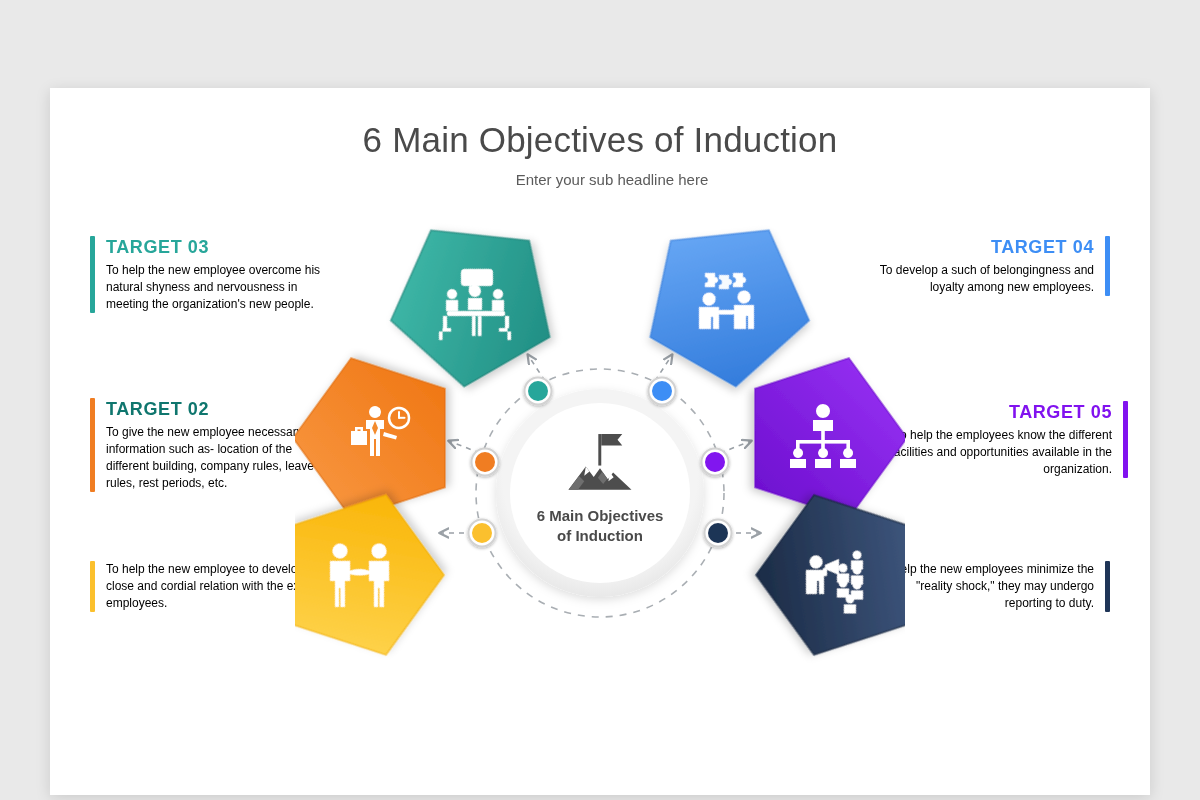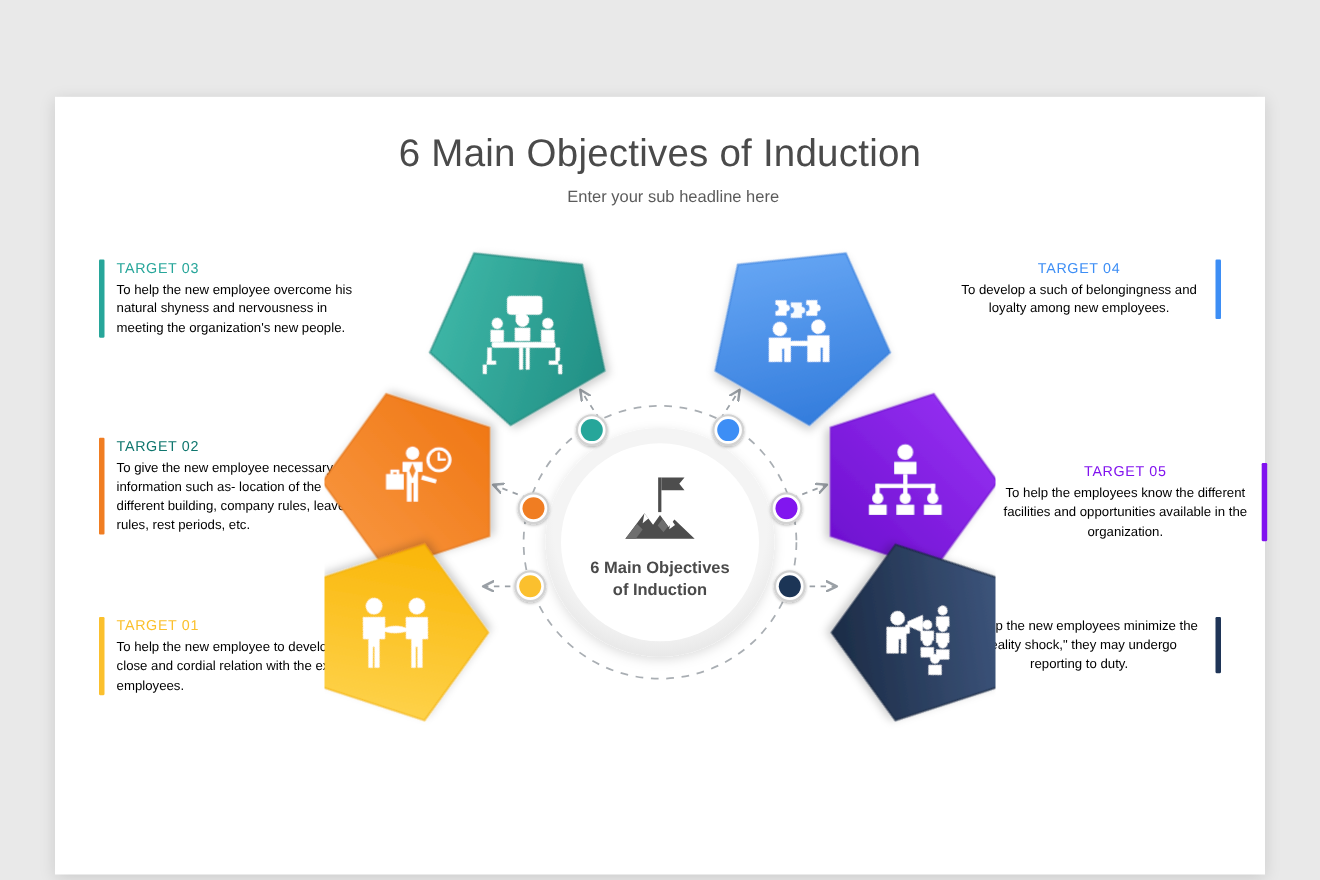--- a/index.html
+++ b/index.html
@@ -31,24 +31,24 @@
     font-size:15px; font-weight:400; color:#5b5b5b;
   }
 
   
   .block { position:absolute; width:242px; }
   .block .bar {
     position:absolute; top:0; width:5px; height:100%; border-radius:1px;
   }
   .block.left { padding-left:16px; text-align:left; }
   .block.left .bar { left:0; }
-  .block.right { padding-right:16px; text-align:center; }
+  .block.right { padding-right:16px; text-align:right; }
   .block.right .bar { right:0; }
   .block .tg {
-    font-size:13px; font-weight:normal; letter-spacing:.6px;
+    font-size:18px; font-weight:bold; letter-spacing:.6px;
     margin-bottom:3px; line-height:1.25;
   }
   .block .desc {
     font-size:12px; color:#000000; line-height:1.43;
   }
 
   
   #stage {
     position:absolute; left:245px; top:115px;
     width:610px; height:470px;
@@ -73,31 +73,30 @@
   </div>
 
   <div class="block left" style="left:40px; top:310px;">
     <div class="bar" style="background:#f07d22"></div>
     <div class="tg" style="color:#0f766e">TARGET 02</div>
     <div class="desc">To give the new employee necessary information such as- location of the different building, company rules, leave rules, rest periods, etc.</div>
   </div>
 
   <div class="block left" style="left:40px; top:473px;">
     <div class="bar" style="background:#fbc02d"></div>
-    <div class="tg" style="color:#fbc02d">TARGET 01</div>
     <div class="desc">To help the new employee to develop a close and cordial relation with the existing employees.</div>
   </div>
 
   <div class="block right" style="left:818px; top:148px;">
     <div class="bar" style="background:#3d8ef5"></div>
     <div class="tg" style="color:#3d8ef5">TARGET 04</div>
     <div class="desc">To develop a such of belongingness and loyalty among new employees.</div>
   </div>
 
-  <div class="block right" style="left:860px; top:313px;margin-top:20px;">
+  <div class="block right" style="left:836px; top:313px;">
     <div class="bar" style="background:#8112ef"></div>
     <div class="tg" style="color:#8112ef">TARGET 05</div>
     <div class="desc">To help the employees know the different facilities and opportunities available in the organization.</div>
   </div>
 
   <div class="block right" style="left:818px; top:473px;">
     <div class="bar" style="background:#1f3557"></div>
     <div class="desc">To help the new employees minimize the "reality shock," they may undergo reporting to duty.</div>
   </div>
 

